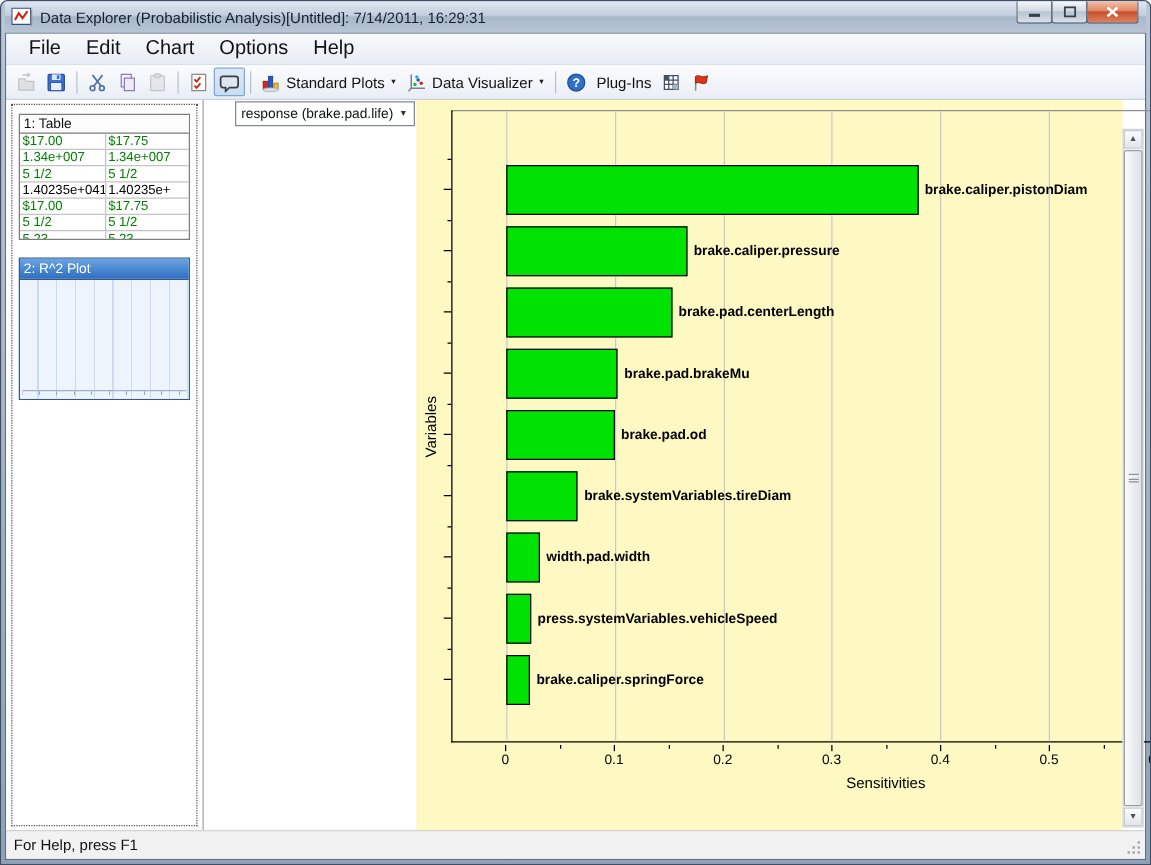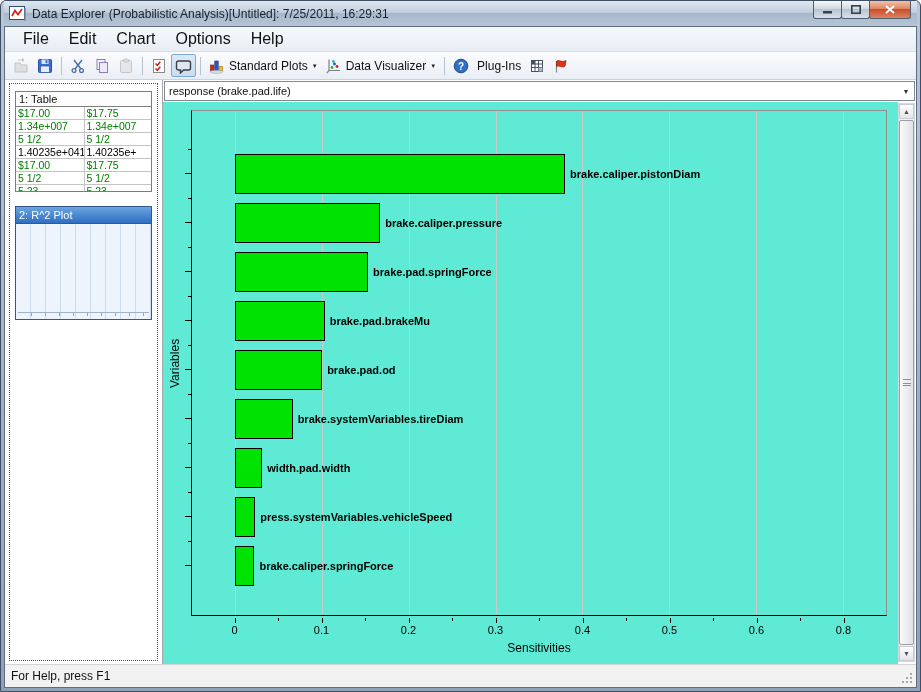--- a/index.html
+++ b/index.html
@@ -46,25 +46,25 @@
   .table-row{display:grid;grid-template-columns:50% 50%;height:13px;line-height:13px;border-bottom:1px solid #c4c4c4;}
   .table-row .cell{padding:0 2px;overflow:hidden;white-space:nowrap;}
   .table-row .cell + .cell{border-left:1px solid #c4c4c4;}
   .panel.r2{margin-top:14px;border:1px solid #31598f;}
   .panel-header.sel{background:linear-gradient(#6ba4e0,#2f6ec2);color:#fff;border-bottom:1px solid #31598f;height:17px;padding-top:2px;}
   .r2-body{height:95px;position:relative;background:#eef4fb;
     background-image:repeating-linear-gradient(90deg,transparent 0 14px,#ccdcee 14px 15px);}
   .r2-axis{position:absolute;left:2px;right:2px;bottom:3px;height:4px;border-top:1px solid #9fb4ca;
     background:repeating-linear-gradient(90deg,transparent 0 13px,#8fa7c0 13px 14px);}
   
-  .pane{flex:1;position:relative;display:flex;flex-direction:column;background:#fff;min-width:0;}
+  .pane{flex:1;position:relative;display:flex;flex-direction:row;background:#fff;min-width:0;margin-left:24px;}
   .response-bar{height:20px;margin:1px;border:1px solid #828a96;background:#fff;display:flex;align-items:center;font-size:11px;color:#111;}
   .response-text{flex:1;padding-left:4px;white-space:nowrap;overflow:hidden;}
   .response-arrow{width:16px;text-align:center;font-size:7px;color:#333;}
-  .chart-canvas{position:relative;flex:1;background:#5eead4;margin-right:18px;}
+  .chart-canvas{position:relative;flex:1;background:#fef9c3;margin-right:18px;}
   .plot-frame{position:absolute;left:28px;top:8px;width:696px;height:506px;
     border:1px solid #909090;border-left:1px solid #000;border-bottom:1px solid #000;}
   .gridline{position:absolute;top:0;bottom:0;width:1px;background:#c9c9c9;}
   .bars{position:absolute;inset:0;padding-top:38px;z-index:1;}
   .bar-row{height:49px;display:flex;align-items:center;}
   .bar{height:40px;border:1px solid #000;flex:0 0 auto;}
   .bar-label{margin-left:5px;font-size:11px;font-weight:bold;color:#000;white-space:nowrap;}
   .ytick{position:absolute;height:1px;background:#000;}
   .ytick.major{left:-7px;width:6px;}
   .ytick.minor{left:-4px;width:3px;}
@@ -95,21 +95,21 @@
 <body>
 
 <div class="window">
 
   <div class="titlebar">
     <svg class="title-icon" viewBox="0 0 17 15">
       <rect x="0.5" y="0.5" width="15" height="13" fill="#ffffff" stroke="#30507c"></rect>
       <rect x="15.5" y="2" width="1.5" height="13" fill="#8b97a6"></rect>
       <polyline points="3,10 6,4.5 9,8.5 13,3" fill="none" stroke="#cc2211" stroke-width="1.7"></polyline>
     </svg>
-    <span class="title-text">Data Explorer (Probabilistic Analysis)[Untitled]: 7/25/2011, 16:29:31</span>
+    <span class="title-text">Data Explorer (Probabilistic Analysis)[Untitled]: 7/14/2011, 16:29:31</span>
     <div class="win-buttons">
       <div class="win-btn">
         <svg width="9" height="9" viewBox="0 0 9 9">
             <rect x="0" y="6" width="9" height="2.5" fill="#35404d"></rect>
           </svg>
       </div>
       <div class="win-btn">
         <svg width="10" height="9" viewBox="0 0 10 9">
             <rect x="0.8" y="0.8" width="8.4" height="7.4" fill="none" stroke="#35404d" stroke-width="1.6"></rect>
           </svg>
@@ -297,21 +297,21 @@
                 <div class="bar-row">
                   <div class="bar" style="margin-left: 6.25%; width: 47.5%; background: rgb(0, 226, 2); border-color: rgb(0, 0, 0);"></div>
                   <span class="bar-label">brake.caliper.pistonDiam</span>
                 </div>
                 <div class="bar-row">
                   <div class="bar" style="margin-left: 6.25%; width: 20.875%; background: rgb(0, 226, 2); border-color: rgb(0, 0, 0);"></div>
                   <span class="bar-label">brake.caliper.pressure</span>
                 </div>
                 <div class="bar-row">
                   <div class="bar" style="margin-left: 6.25%; width: 19.125%; background: rgb(0, 226, 2); border-color: rgb(0, 0, 0);"></div>
-                  <span class="bar-label">brake.pad.springForce</span>
+                  <span class="bar-label">brake.pad.centerLength</span>
                 </div>
                 <div class="bar-row">
                   <div class="bar" style="margin-left: 6.25%; width: 12.875%; background: rgb(0, 226, 2); border-color: rgb(0, 0, 0);"></div>
                   <span class="bar-label">brake.pad.brakeMu</span>
                 </div>
                 <div class="bar-row">
                   <div class="bar" style="margin-left: 6.25%; width: 12.5%; background: rgb(0, 226, 2); border-color: rgb(0, 0, 0);"></div>
                   <span class="bar-label">brake.pad.od</span>
                 </div>
                 <div class="bar-row">

